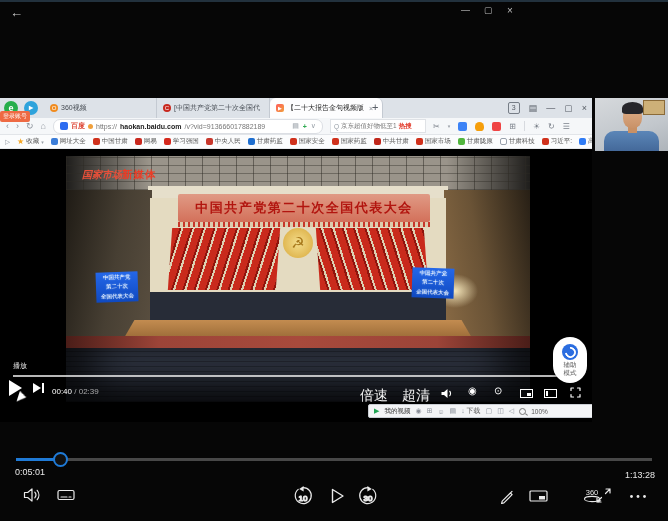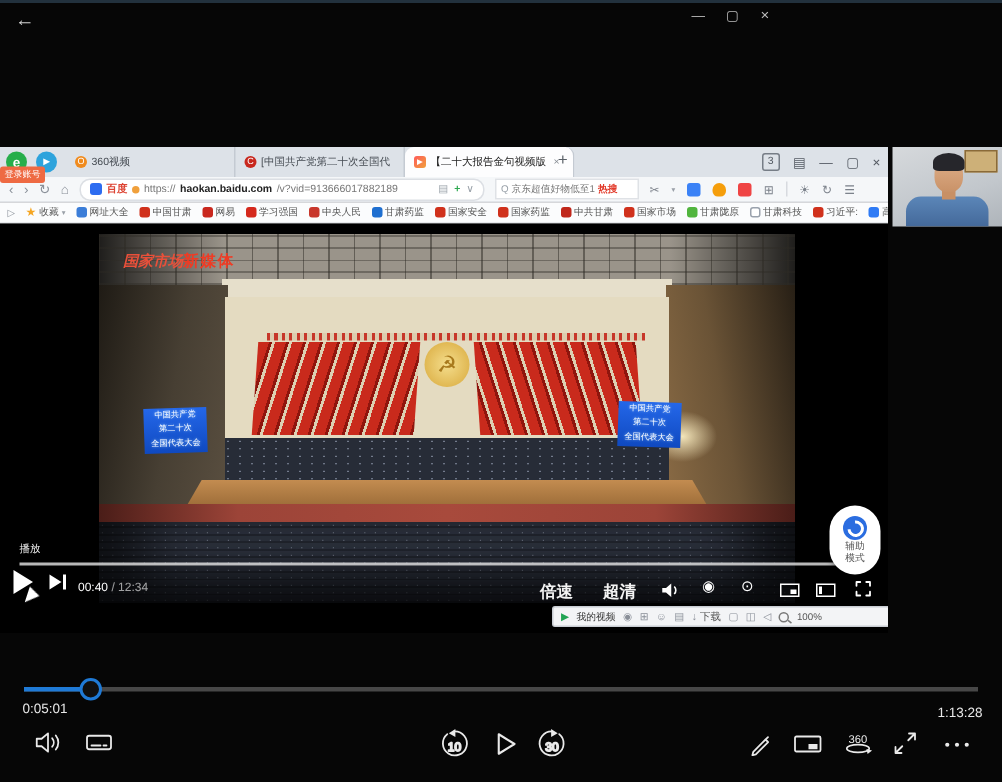--- a/index.html
+++ b/index.html
@@ -110,21 +110,21 @@
   .bigplay{position:absolute;left:9px;top:231px;width:0;height:0;border-left:13px solid #fff;
        border-top:8px solid transparent;border-bottom:8px solid transparent;z-index:6;}
   .cursor{position:absolute;left:18px;top:243px;width:0;height:0;border-left:8px solid #fff;
        border-top:4px solid transparent;border-bottom:7px solid transparent;transform:rotate(18deg);
        filter:drop-shadow(0 0 1px #000);z-index:7;}
   .nextbtn{position:absolute;left:33px;top:234px;z-index:6;display:flex;align-items:center;}
   .nextbtn .tri{width:0;height:0;border-left:8px solid #fff;border-top:5px solid transparent;border-bottom:5px solid transparent;}
   .nextbtn .bar{width:2px;height:10px;background:#fff;margin-left:1px;}
   .ptime{position:absolute;left:52px;top:238px;font-size:8px;color:#fff;z-index:6;white-space:nowrap;}
   .ptime .dim{color:rgba(255,255,255,.62);}
-  .ctrltxt{position:absolute;top:238px;font-size:11px;color:#f4f4f4;z-index:6;font-weight:bold;}
+  .ctrltxt{position:absolute;top:238px;font-size:14px;color:#f4f4f4;z-index:6;}
   .ctrlic{position:absolute;top:236px;color:#fff;z-index:6;font-size:10px;}
   .mini-box{position:absolute;top:240px;width:11px;height:7px;border:1px solid #fff;z-index:6;}
   .mini-box.pip::after{content:"";position:absolute;right:1px;bottom:1px;width:4px;height:3px;background:#fff;}
   .mini-box.theater::after{content:"";position:absolute;left:1px;top:1px;width:2px;height:5px;background:#fff;}
   
   .vtoolbar{position:absolute;left:368px;top:255px;width:228px;height:14px;background:#f3f4f6;
        border:1px solid #c9cdd3;border-radius:2px;display:flex;align-items:center;gap:5px;
        padding:0 5px;box-sizing:border-box;font-size:6.5px;color:#555;z-index:8;white-space:nowrap;}
   .vtoolbar .gplay{color:#21a453;font-size:7px;}
   .vtoolbar .ic{color:#8a8f98;font-size:7px;}
@@ -302,20 +302,21 @@
     </div>
 
     <div class="bcontent">
       <div class="vid">
         <div class="ceiling"></div>
         <div class="arch"></div>
         <div class="wallL"></div>
         <div class="wallR"></div>
         <div class="flare"></div>
         <div class="stagebg"></div>
+        <div class="banner">中国共产党第二十次全国代表大会</div>
         <div class="fringe"></div>
         <div class="flagsL"></div>
         <div class="flagsR"></div>
         <div class="emblem">☭</div>
         <div class="leaders"></div>
         <div class="apron"></div>
         <div class="carpet"></div>
         <div class="crowd"></div>
         <div class="bluescr scrL">
           <span>中国共产党</span>
@@ -334,21 +335,21 @@
 
       <span class="tipPlay">播放</span>
       <div class="seek"></div>
       <div class="bigplay"></div>
       <div class="cursor"></div>
       <div class="nextbtn">
           <span class="tri"></span>
           <span class="bar"></span>
         </div>
       <div class="ptime">
-        <span>00:40</span> <span class="dim">/ </span><span class="dim">12:34</span>
+        <span>00:40</span> <span class="dim">/ </span><span class="dim">02:39</span>
       </div>
       <span class="ctrltxt" style="left:360px;">倍速</span>
       <span class="ctrltxt" style="left:402px;">超清</span>
       <span class="pic" style="left:440px;top:239px;z-index:6;">
         <svg width="14" height="11" viewBox="0 0 14 11">
             <path d="M1.5 4h2.5L7.5 1v9L4 7H1.5z" fill="#fff"></path>
             <path d="M9.5 3a3.5 3.5 0 010 5" stroke="#fff" fill="none" stroke-width="1.1"></path>
           </svg>
       </span>
       <span class="ctrlic" style="left:468px;">◉</span>
@@ -436,21 +437,21 @@
         <path d="M3.2 13.2l8.2-8.2 1.7 1.7-8.2 8.2-2.3.6z"></path>
         <path d="M11.8 4.6l1.2-1.2"></path>
       </svg>
   </span>
   <span class="pic" style="left:529px;top:490px;">
     <svg width="19" height="12" viewBox="0 0 19 12" class="stroke">
         <rect x="1" y="1" width="17" height="10" rx="1"></rect>
         <rect x="10" y="6" width="6" height="3.5" fill="#e9e9e9" stroke="none"></rect>
       </svg>
   </span>
-  <span class="pic" style="left:562px;top:487px;">
+  <span class="pic" style="left:582px;top:487px;">
     <svg width="20" height="17" viewBox="0 0 20 17">
         <text x="10" y="8" font-size="7.5" fill="#e9e9e9" text-anchor="middle">360</text>
         <ellipse cx="10" cy="12" rx="7.5" ry="2.6" fill="none" stroke="#e9e9e9" stroke-width="1.1"></ellipse>
         <polygon points="16.4,15.6 19.4,13.4 15.6,12.4" fill="#e9e9e9"></polygon>
       </svg>
   </span>
   <span class="pic" style="left:595px;top:487px;">
     <svg width="17" height="17" viewBox="0 0 17 17" class="stroke">
         <path d="M10.5 6.5L15 2M11 2h4v4M6.5 10.5L2 15M6 15H2v-4"></path>
       </svg>

